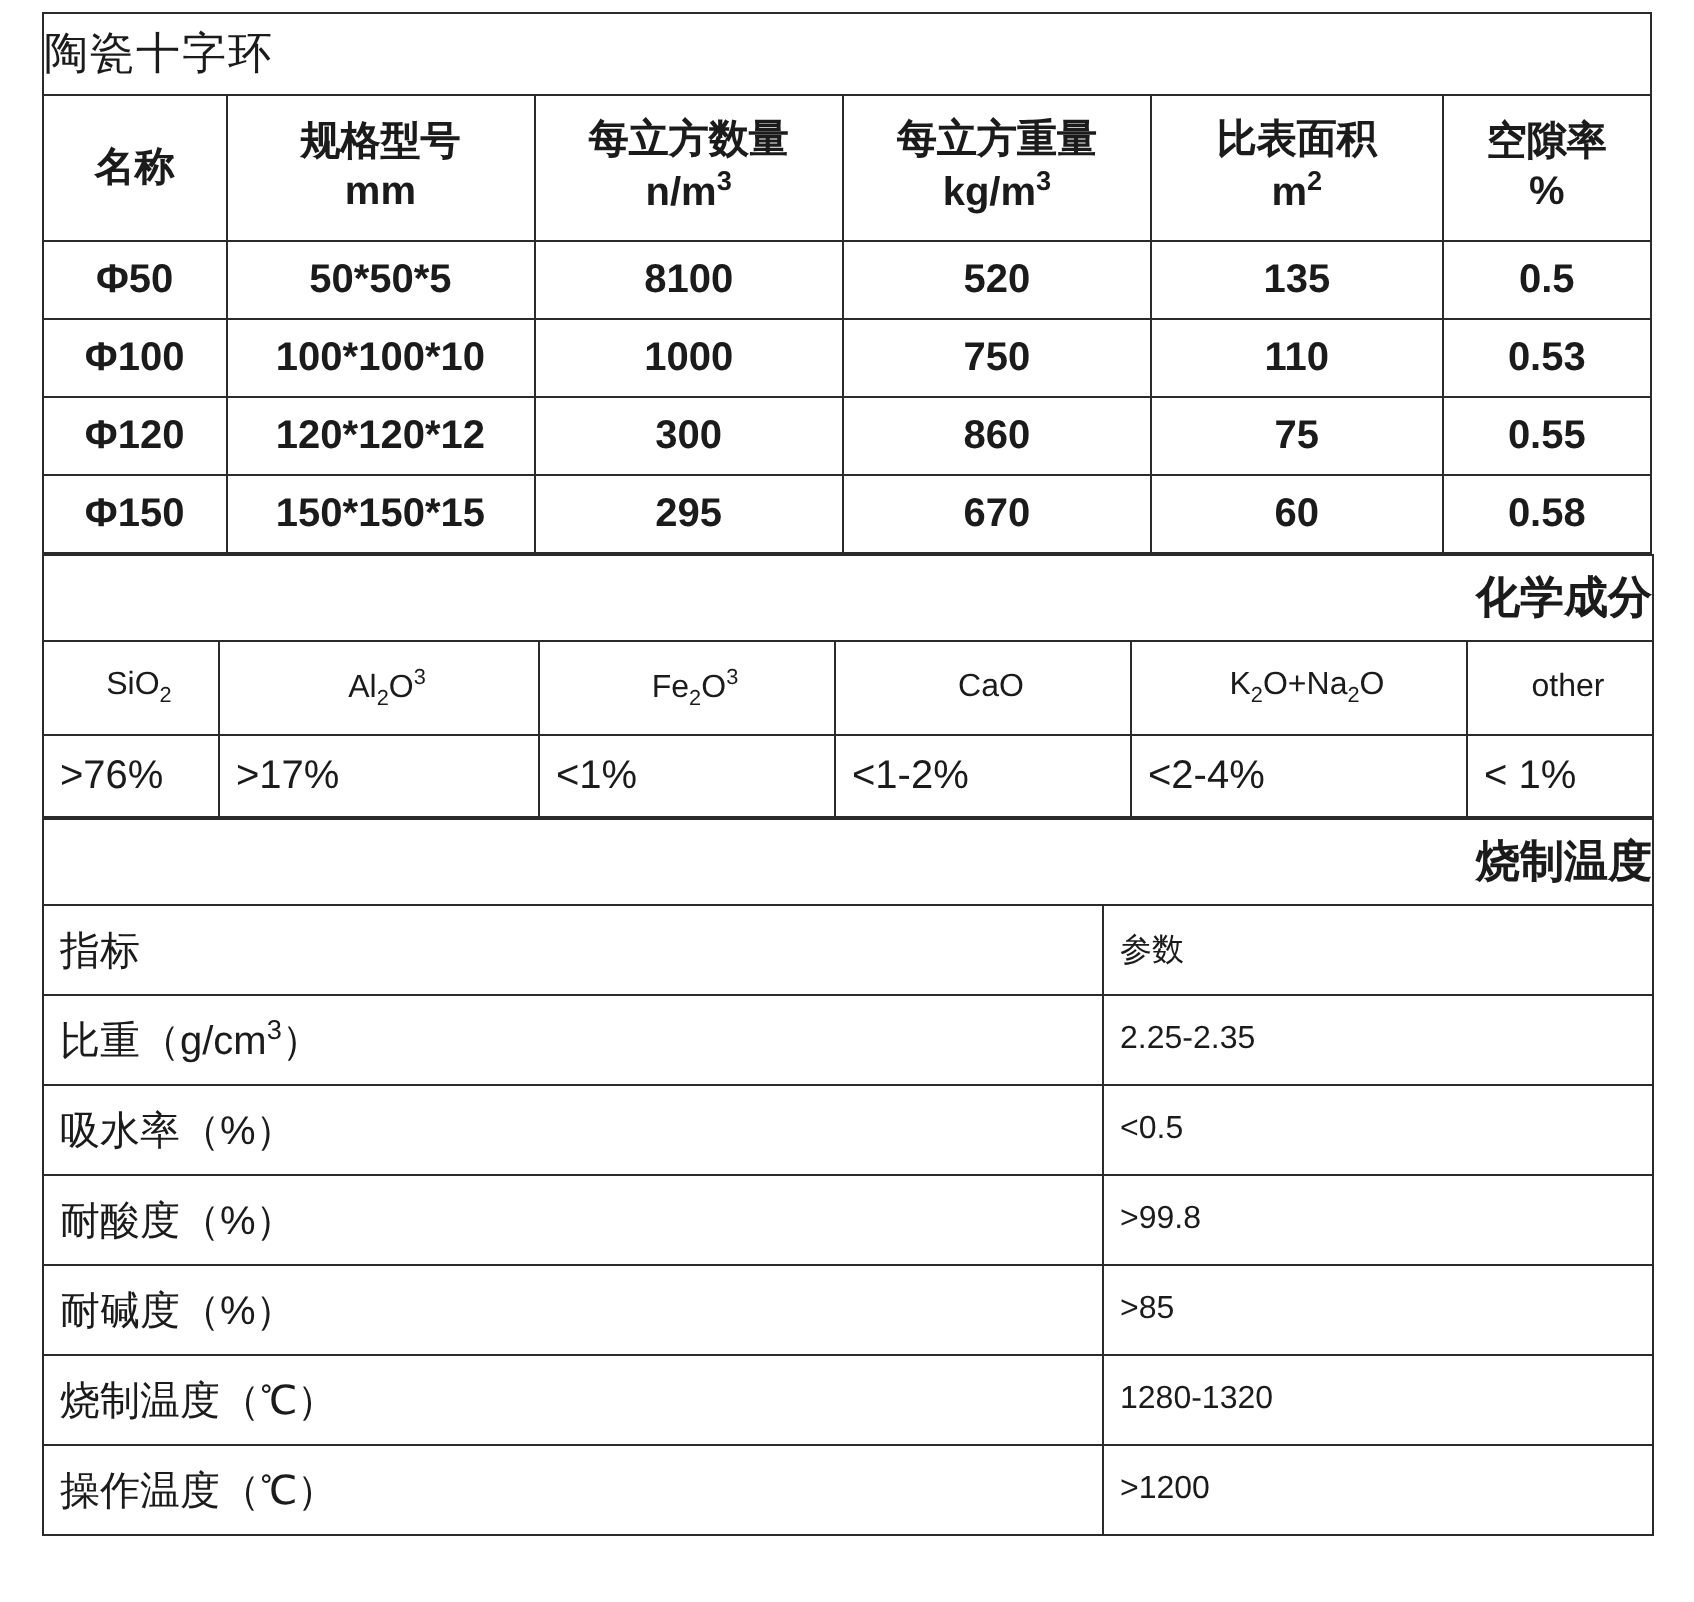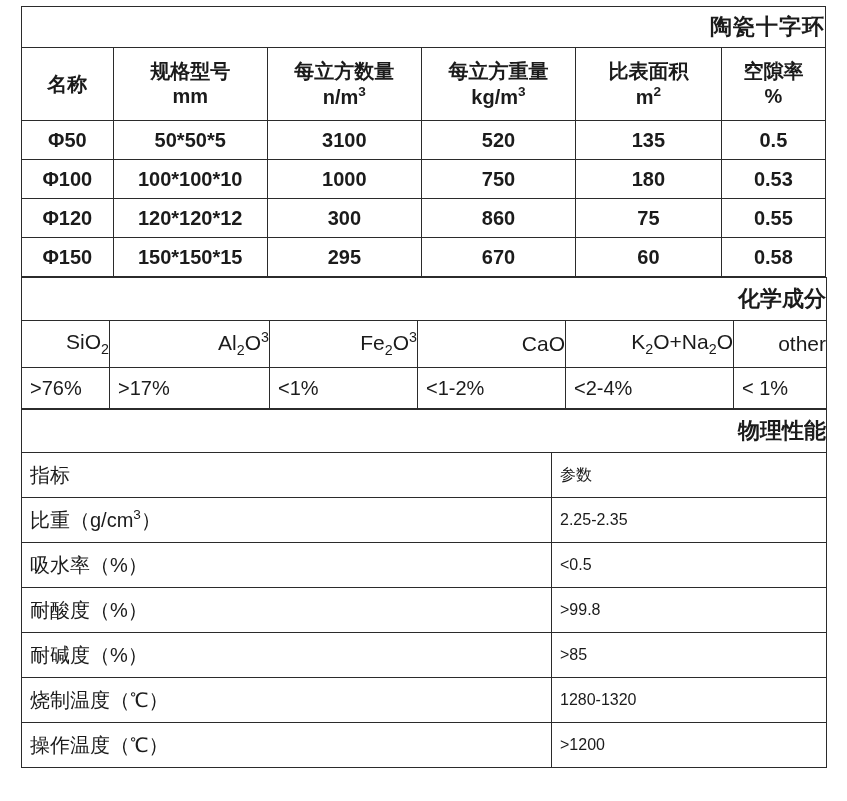--- a/index.html
+++ b/index.html
@@ -23,22 +23,22 @@
     border-collapse: collapse;
     width: 100%;
     table-layout: fixed;
   }
   td, th {
     border: 1px solid #2b2b2b;
     padding: 0;
     vertical-align: middle;
   }
   .title-cell {
-    text-align: right;
-    font-weight: bold;
+    text-align: left;
+    font-weight: normal;
     font-size: 22px;
     height: 40px;
     letter-spacing: 1px;
     margin-top: 40px;
   }
   .hdr {
     text-align: center;
     font-weight: bold;
     font-size: 20px;
     height: 72px;
@@ -52,22 +52,22 @@
   }
   .sub {
     font-size: 0.68em;
     vertical-align: sub;
   }
   .sup {
     font-size: 0.68em;
     vertical-align: super;
   }
   .chem-hdr {
-    text-align: right;
-    font-size: 21px;
+    text-align: center;
+    font-size: 16px;
     height: 46px;
     padding-left: 8px;
   }
   .chem-val {
     text-align: left;
     font-size: 20px;
     height: 40px;
     padding-left: 8px;
   }
   .phys-label {
@@ -129,31 +129,31 @@
         </td>
         <td class="hdr">
           <div>空隙率</div>
           <div>%</div>
         </td>
       </tr>
 
       <tr>
         <td class="cell">Φ50</td>
         <td class="cell">50*50*5</td>
-        <td class="cell">3100</td>
+        <td class="cell">8100</td>
         <td class="cell">520</td>
         <td class="cell">135</td>
         <td class="cell">0.5</td>
       </tr>
       <tr>
         <td class="cell">Φ100</td>
         <td class="cell">100*100*10</td>
         <td class="cell">1000</td>
         <td class="cell">750</td>
-        <td class="cell">180</td>
+        <td class="cell">110</td>
         <td class="cell">0.53</td>
       </tr>
       <tr>
         <td class="cell">Φ120</td>
         <td class="cell">120*120*12</td>
         <td class="cell">300</td>
         <td class="cell">860</td>
         <td class="cell">75</td>
         <td class="cell">0.55</td>
       </tr>
@@ -200,21 +200,21 @@
     </tbody>
   </table>
 
   <table>
     <colgroup>
       <col style="width:530px">
       <col style="width:275px">
     </colgroup>
     <tbody>
       <tr>
-        <td class="section-title" colspan="2">物理性能</td>
+        <td class="section-title" colspan="2">烧制温度</td>
       </tr>
       <tr>
         <td class="phys-label">指标</td>
         <td class="phys-val">参数</td>
       </tr>
       <tr>
         <td class="phys-label">比重（g/cm<span class="sup">3</span>）</td>
         <td class="phys-val">2.25-2.35</td>
       </tr>
       <tr>

